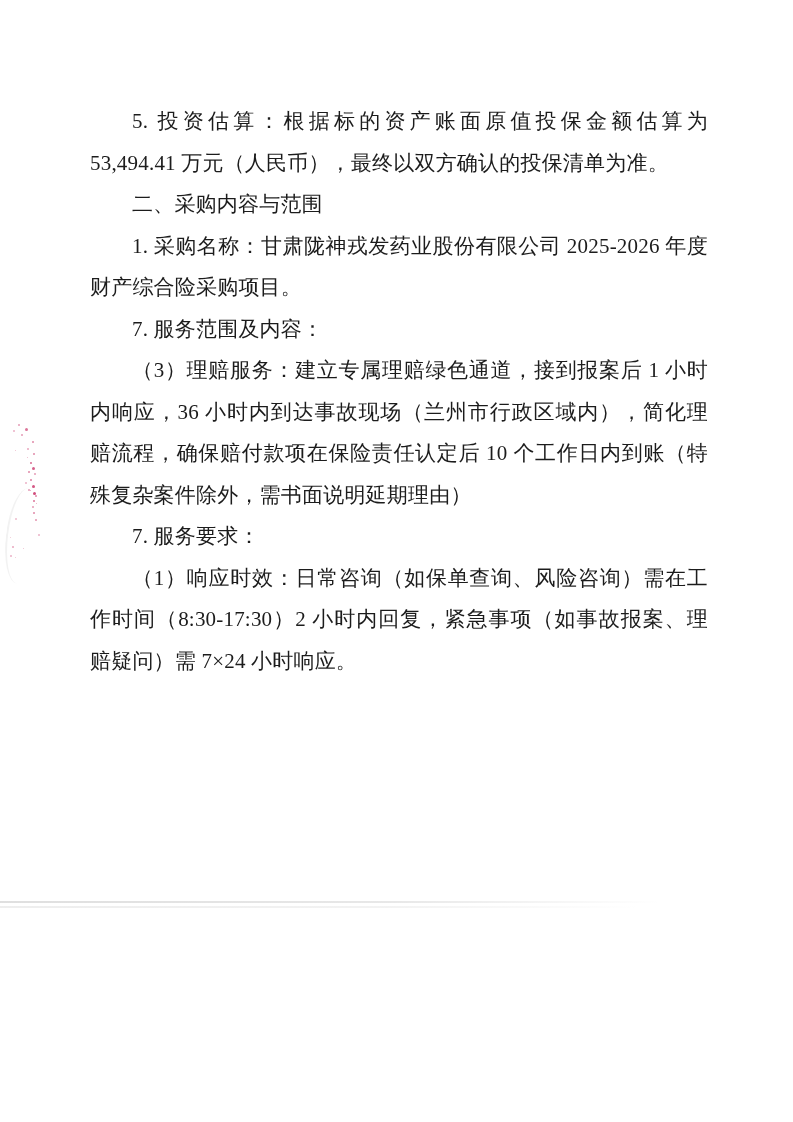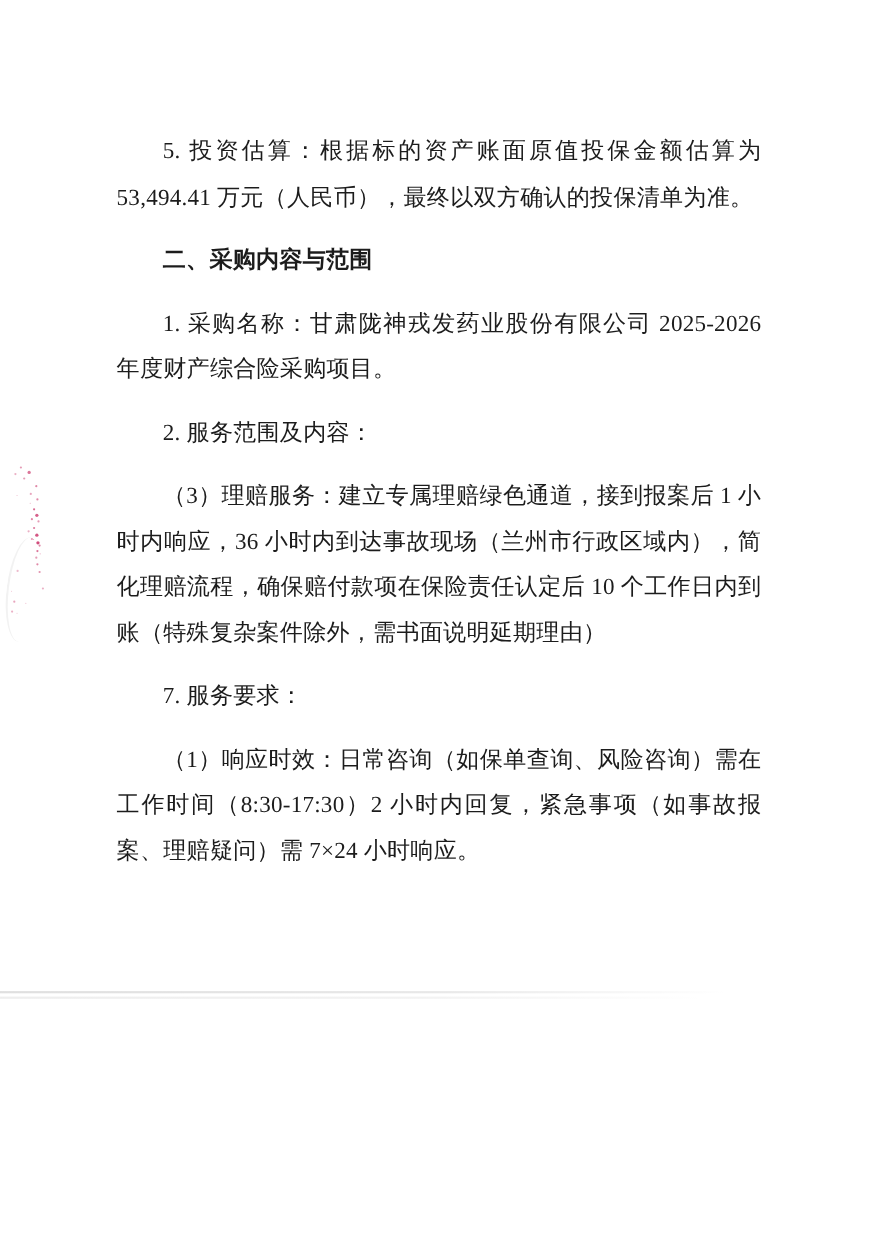--- a/index.html
+++ b/index.html
@@ -24,25 +24,25 @@
     left: 90px;
     top: 101px;
     width: 618px;
     color: #1c1c1c;
     font-size: 21px;
     line-height: 41.5px;
     text-align: justify;
     letter-spacing: 0.2px;
   }
   .para {
-    margin: 16px;
+    margin: 0;
     text-indent: 2em;
   }
   .para.heading {
-    font-weight: bold;
+    font-weight: normal;
   }
   
   .speckles {
     position: absolute;
     inset: 0;
     pointer-events: none;
   }
   .speckles .dot {
     position: absolute;
     border-radius: 50%;
@@ -118,19 +118,19 @@
 
   <div id="scan-lines">
       <div class="scan-line" style="top: 901px; width: 660px;"></div>
       <div class="scan-line secondary" style="top: 906px; width: 640px;"></div>
     </div>
 
   <main class="content" style="color: rgb(28, 28, 28);">
       <p class="para body">5. 投资估算：根据标的资产账面原值投保金额估算为 53,494.41 万元（人民币），最终以双方确认的投保清单为准。</p>
       <p class="para heading">二、采购内容与范围</p>
       <p class="para body">1. 采购名称：甘肃陇神戎发药业股份有限公司 2025-2026 年度财产综合险采购项目。</p>
-      <p class="para body">2. 服务范围及内容：</p>
+      <p class="para body">7. 服务范围及内容：</p>
       <p class="para body">（3）理赔服务：建立专属理赔绿色通道，接到报案后 1 小时内响应，36 小时内到达事故现场（兰州市行政区域内），简化理赔流程，确保赔付款项在保险责任认定后 10 个工作日内到账（特殊复杂案件除外，需书面说明延期理由）</p>
       <p class="para body">7. 服务要求：</p>
       <p class="para body">（1）响应时效：日常咨询（如保单查询、风险咨询）需在工作时间（8:30-17:30）2 小时内回复，紧急事项（如事故报案、理赔疑问）需 7×24 小时响应。</p>
     </main>
 
 </div>
 
 </body></html>

